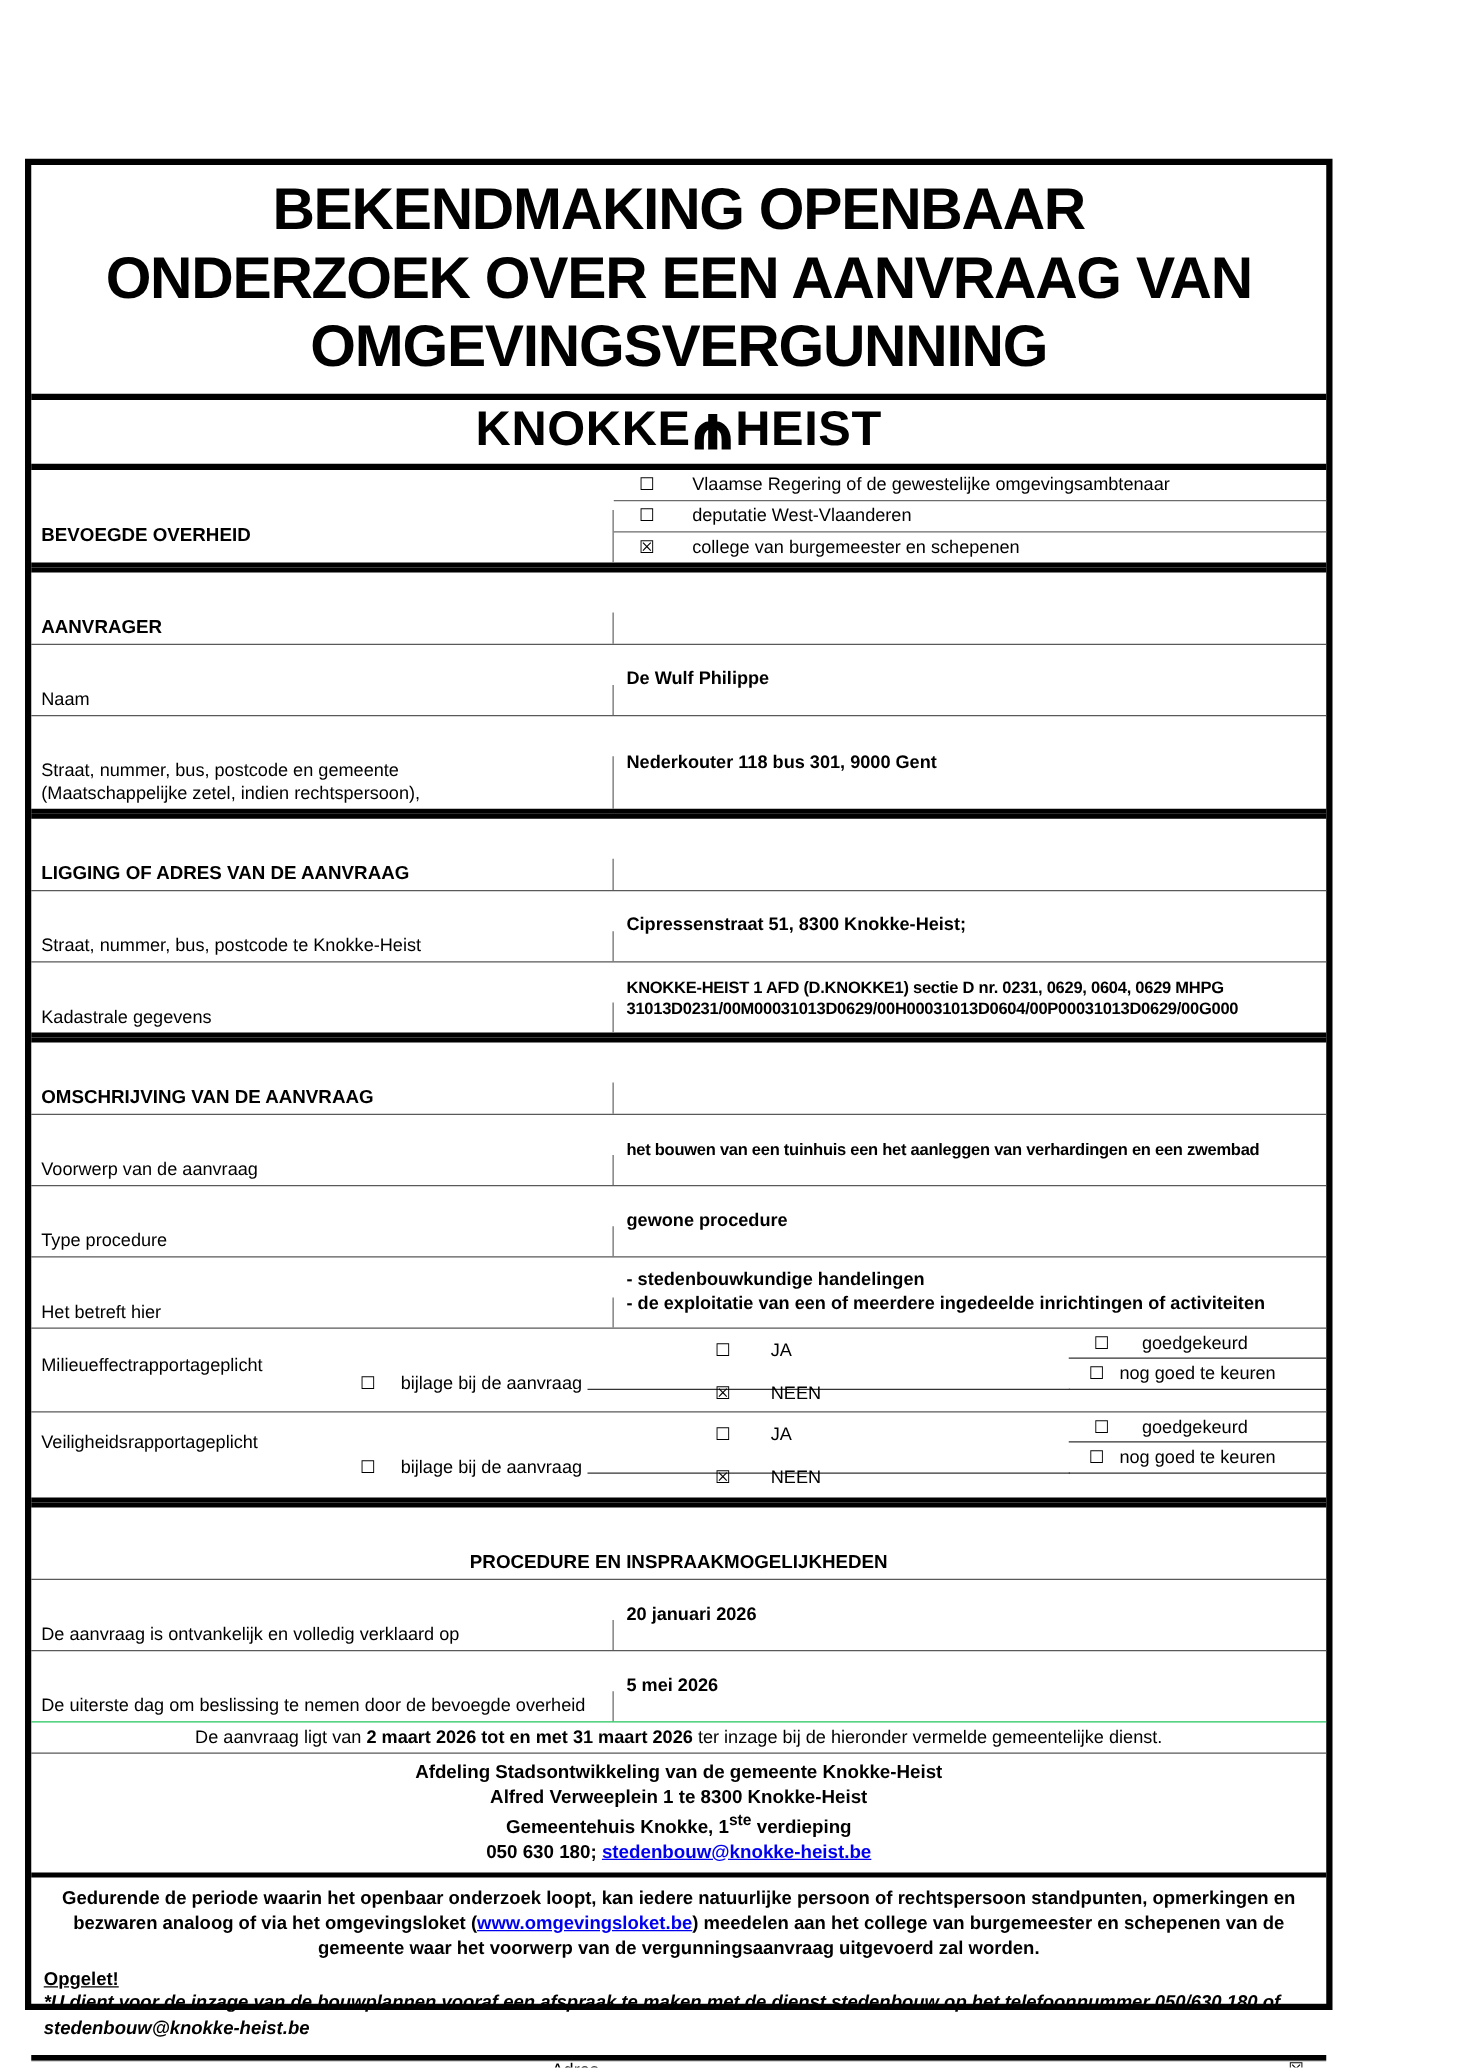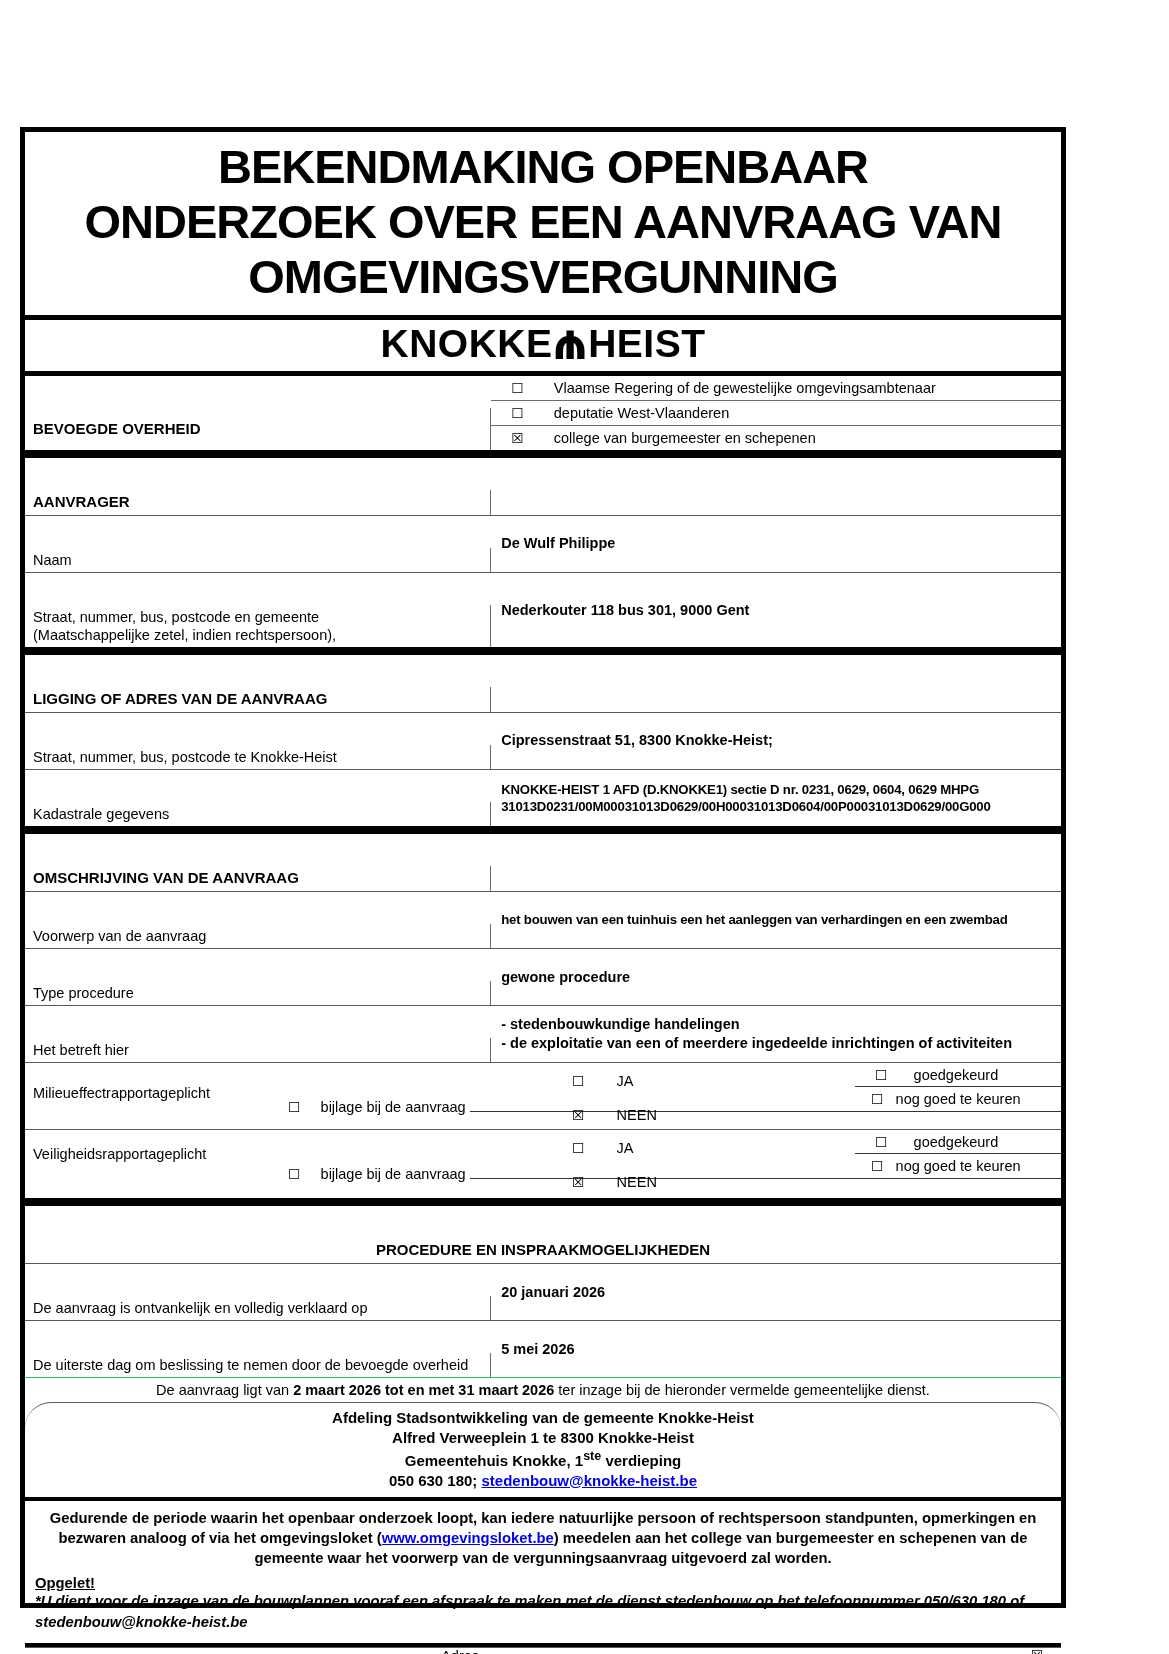--- a/index.html
+++ b/index.html
@@ -36,21 +36,21 @@
   .rap .bij{position:absolute;left:263px;top:36px;display:flex;gap:20px;font-size:14.5px;align-items:center;}
   .rap .line-mid{position:absolute;left:445px;width:386px;top:48px;height:1px;background:#333;}
   .rap .ja{position:absolute;left:547px;top:10px;display:flex;gap:32px;font-size:14.5px;align-items:center;}
   .rap .neen{position:absolute;left:547px;top:44px;display:flex;gap:32px;font-size:14.5px;align-items:center;}
   .rap .rightcol{position:absolute;left:830px;right:0;top:0;}
   .rap .g1{display:flex;gap:26px;align-items:center;padding:4px 4px 3px 20px;border-bottom:1px solid #333;font-size:14.5px;}
   .rap .g2{display:flex;gap:12px;align-items:center;padding:4px 4px 4px 16px;border-bottom:1px solid #333;font-size:14.5px;}
 
   
   .fullrow{border-top:1px solid #22c55e;text-align:center;font-size:14.5px;padding:4px 12px;}
-  .contact{border-top:1px solid #595959;text-align:center;font-weight:bold;font-size:15px;line-height:1.32;padding:5px 8px 7px;border-radius:26px;}
+  .contact{border-top:1px solid #595959;text-align:center;font-weight:bold;font-size:15px;line-height:1.32;padding:5px 8px 7px;}
   a.lnk{color:#0000ee;text-decoration:underline;cursor:pointer;}
 
   
   .bezwaar{border-bottom:4px solid #000;padding:8px 10px 10px;font-size:14.8px;}
   .bezwaar .para{font-weight:bold;text-align:center;line-height:1.35;}
   .bezwaar .opgelet{font-weight:bold;text-decoration:underline;margin-top:6px;}
   .bezwaar .note{font-weight:bold;font-style:italic;line-height:1.4;}
 
   
   .inforow{position:relative;height:34px;border-bottom:1px solid #595959;}

